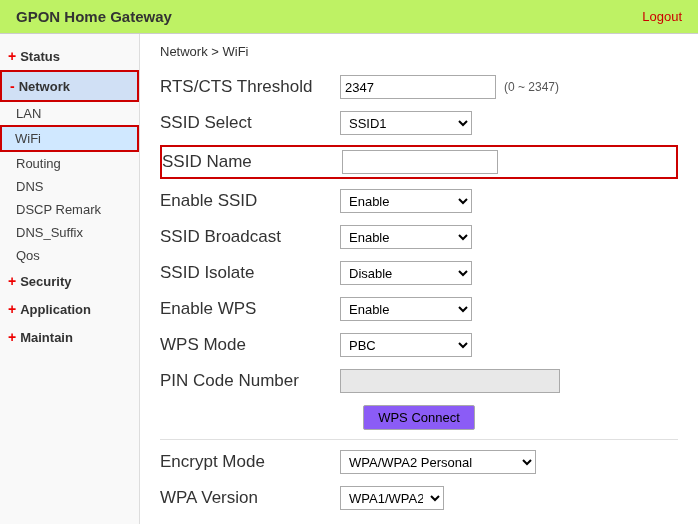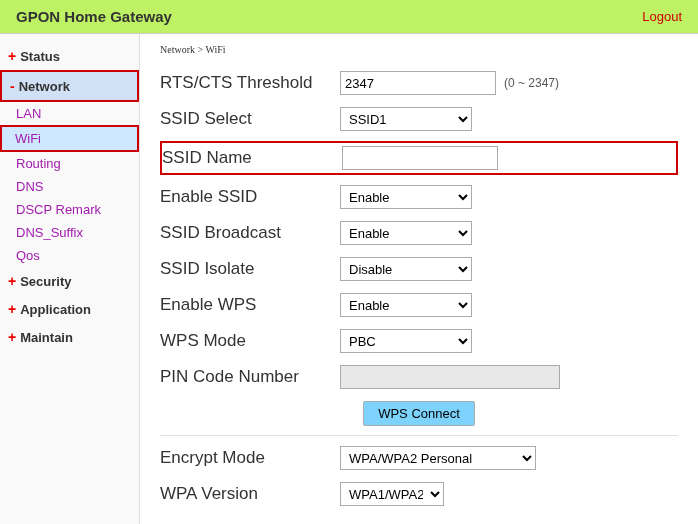--- a/index.html
+++ b/index.html
@@ -41,44 +41,43 @@
     }
     .sidebar-section-header .plus {
       color: #e00;
       font-weight: bold;
       margin-right: 4px;
       font-size: 14px;
     }
     .sidebar-item {
       padding: 4px 8px 4px 16px;
       font-size: 13px;
-      color: #a21caf;
+      color: #404040;
       cursor: pointer;
     }
     .sidebar-item.active {
       background: #d0e8ff;
       border-left: 3px solid #0066cc;
       padding-left: 13px;
     }
 
     
     .red-border { border: 2px solid #cc0000 !important; }
 
     
     .main {
       flex: 1;
       padding: 10px 20px;
       overflow-y: auto;
       background: #fff;
     }
     .breadcrumb {
-      font-size: 10px;
+      font-size: 13px;
       color: #333;
       margin-bottom: 14px;
-      font-family: Liberation Serif, serif;
     }
     .form-row {
       display: flex;
       align-items: center;
       margin-bottom: 8px;
       min-height: 28px;
     }
     .form-label {
       width: 180px;
       font-size: 17px;
@@ -96,21 +95,21 @@
     select.form-control { width: 132px; }
     .threshold-input { width: 60px; }
     .threshold-range { margin-left: 8px; color: #555; font-size: 12px; }
 
     .ssid-name-input { width: 230px; }
     .wps-connect-btn, .save-btn, .refresh-btn {
       padding: 4px 14px;
       font-size: 13px;
       cursor: pointer;
       border: 1px solid #aaa;
-      background: #7dd3fc;
+      background: #8b5cf6;
       border-radius: 2px;
     }
     .pin-input { width: 220px; background: #e8e8e8; }
 
     .divider { border-top: 1px solid #e0e0e0; margin: 8px 0; }
 
     
     .network-header { background: #d0e0f5; }
   </style>
 </head>

